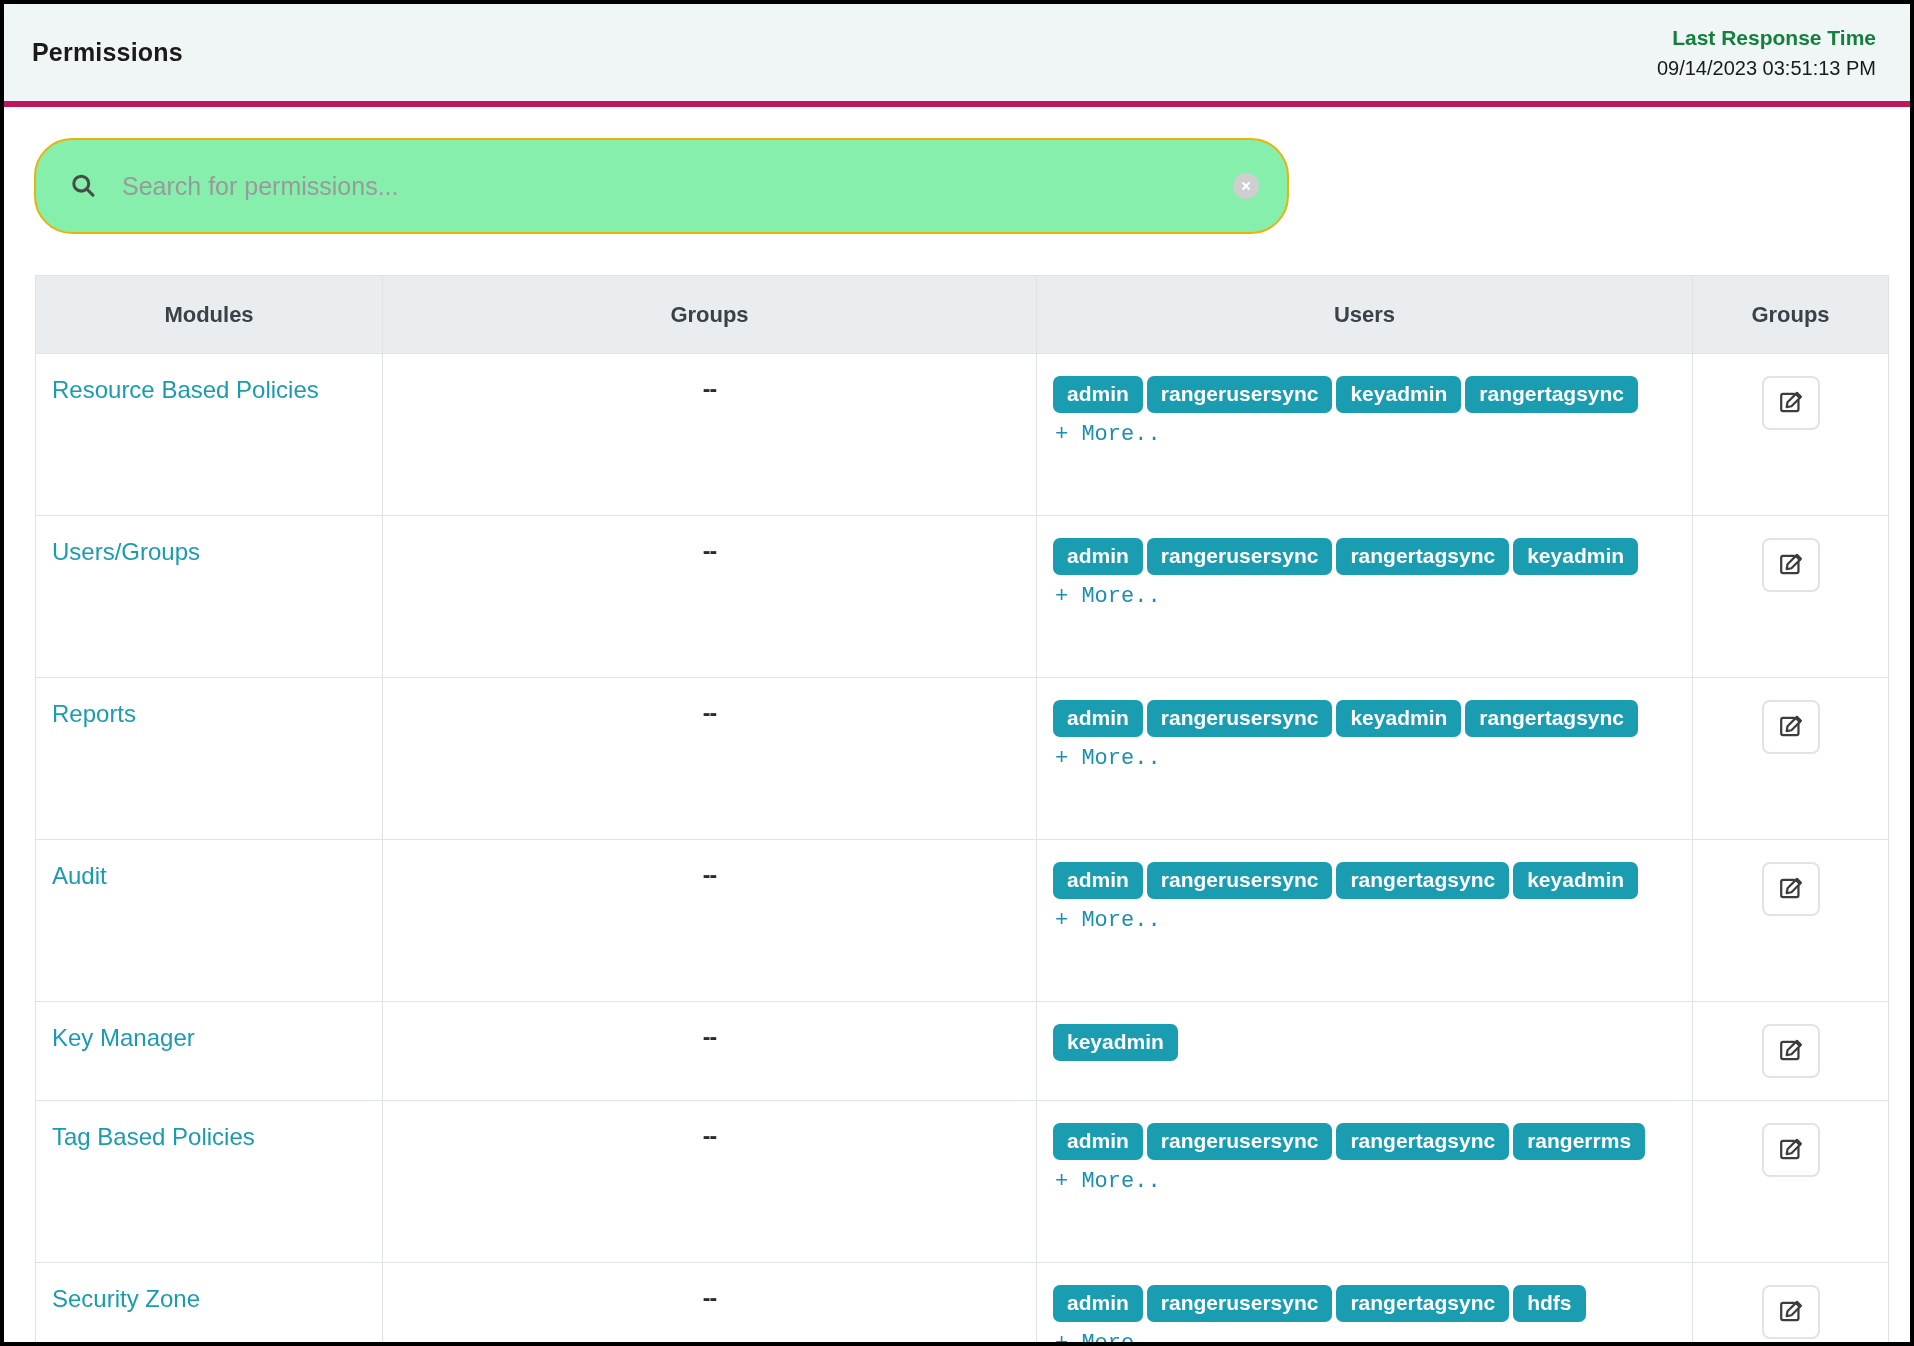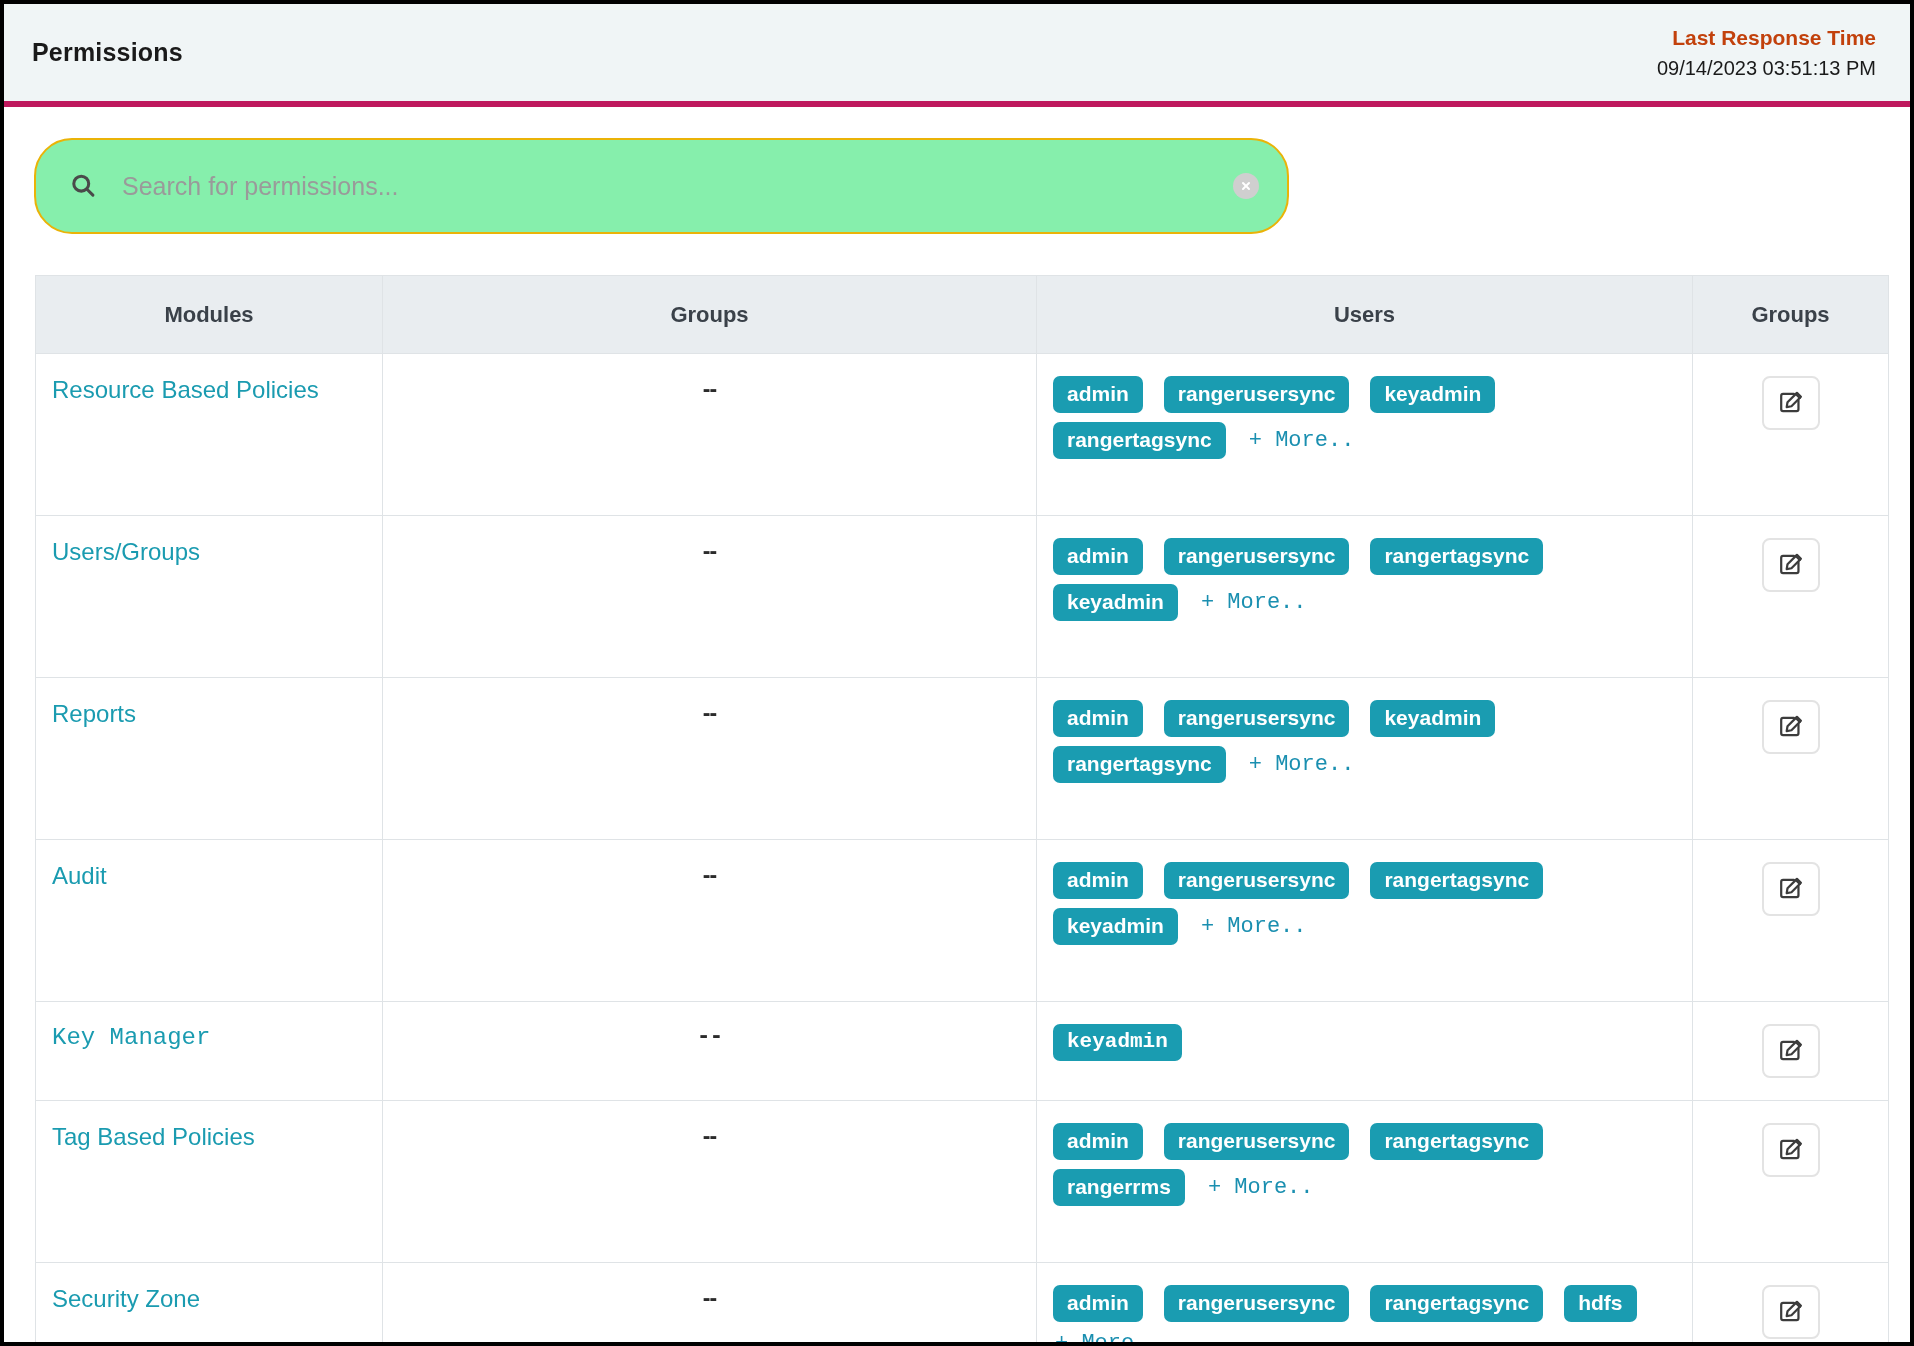--- a/index.html
+++ b/index.html
@@ -41,21 +41,21 @@
     color: #1a1a1a;
     letter-spacing: .2px;
   }
   .header-right {
     text-align: right;
     line-height: 1.5;
   }
   .last-response-label {
     font-size: 21px;
     font-weight: bold;
-    color: #c2410c;
+    color: #15803d;
     display: block;
   }
   .last-response-value {
     font-size: 20px;
     color: #1a1a1a;
     display: block;
     text-align: center;
   }
 
   
@@ -167,21 +167,21 @@
     font-weight: bold;
     letter-spacing: -1px;
   }
   td.cell-users {
     padding-left: 20px;
   }
   .badges {
     display: flex;
     flex-wrap: wrap;
     align-items: center;
-    gap: 9px 21px;
+    gap: 9px 4px;
     max-width: 620px;
   }
   .badge {
     display: inline-block;
     background: #1a9cb1;
     color: #ffffff;
     font-size: 21px;
     font-weight: bold;
     border-radius: 7px;
     padding: 7px 14px 9px 14px;
@@ -211,21 +211,21 @@
     border: 2px solid #e3e3e3;
     border-radius: 8px;
     background: #ffffff;
     cursor: pointer;
     padding: 0;
   }
   .edit-btn svg { display: block; }
 
   
   tr.row-tall td { height: 162px; }
-  tr.row-short td { height: 98px; font-family: Liberation Mono, monospace; }
+  tr.row-short td { height: 98px; }
 </style>
 </head>
 <body>
 
 <div class="page">
 
   <div class="header">
     <div class="header-title">Permissions</div>
     <div class="header-right">
       <span class="last-response-label">Last Response Time</span>

